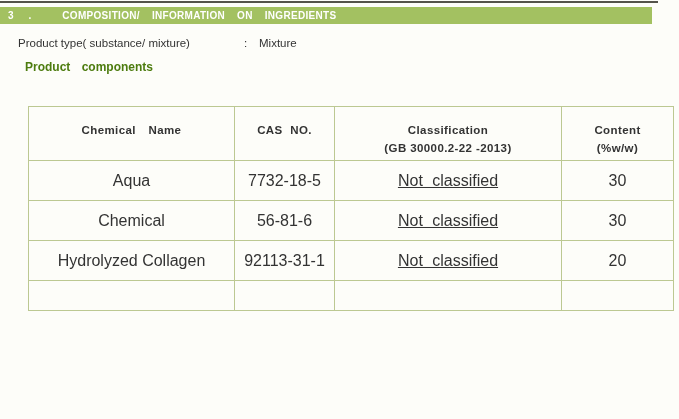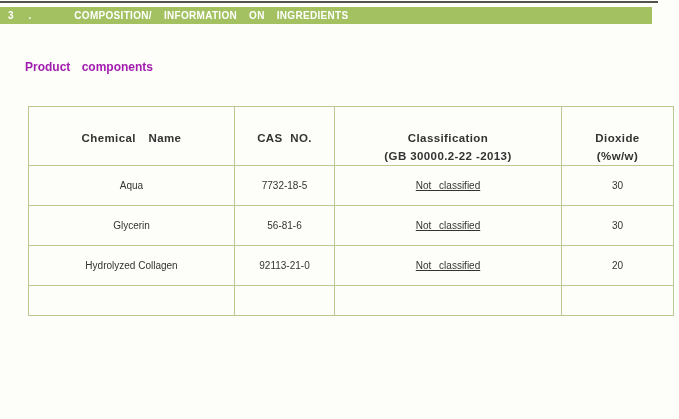--- a/index.html
+++ b/index.html
@@ -31,64 +31,64 @@
     width: 652px; height: 17px;
     background: var(--bar-bg);
     display: flex;
     align-items: center;
     color: #ffffff;
     font-weight: bold;
     font-size: 10px;
   }
   .section-number { margin-left: 8px; }
   .section-dot { margin-left: 15px; }
-  .section-title { margin-left: 43px; word-spacing: 9px; letter-spacing: 0.3px; }
+  .section-title { margin-left: 31px; word-spacing: 9px; letter-spacing: 0.3px; }
   .product-type {
     position: absolute;
     left: 0; top: 37px;
     width: 100%; height: 16px;
     font-size: 11.5px;
   }
   .product-type-label { position: absolute; left: 18px; }
   .product-type-colon { position: absolute; left: 244px; }
   .product-type-value { position: absolute; left: 259px; }
   .product-components {
     position: absolute;
     left: 25px; top: 60px;
     font-size: 12px;
     font-weight: bold;
     word-spacing: 8px;
-    color: #a21caf;
+    color: #4d7c0f;
   }
   table.ingredients {
     position: absolute;
     left: 28px; top: 106px;
     width: 645px;
     border-collapse: collapse;
     table-layout: fixed;
   }
   .ingredients th, .ingredients td {
     border: 1px solid var(--table-border);
     text-align: center;
     color: #333333;
     overflow: hidden;
   }
   .ingredients th {
     height: 54px;
     vertical-align: top;
-    padding-top: 22px;
+    padding-top: 14px;
     font-size: 11.5px;
     font-weight: bold;
     letter-spacing: 0.4px;
     line-height: 18px;
   }
   .ingredients td {
     height: 40px;
     vertical-align: middle;
-    font-size: 10px;
+    font-size: 16px;
     font-weight: normal;
   }
   .col-chemical { width: 206px; }
   .col-cas { width: 100px; }
   .col-class { width: 227px; }
   .col-content { width: 112px; }
   .th-chemical { word-spacing: 9px; }
   .th-cas { word-spacing: 4px; }
   .ingredients td:nth-child(3) { word-spacing: 5px; text-decoration: underline; }
   .ingredients tr.empty-row td { height: 30px; }
@@ -99,20 +99,25 @@
 <div class="page" style="--bar-bg: #a3c161; --table-border: #bcc892; --text-color: #333333;">
 
   <div class="top-line"></div>
 
   <div class="section-bar">
     <span class="section-number">3</span>
     <span class="section-dot">.</span>
     <span class="section-title">COMPOSITION/ INFORMATION ON INGREDIENTS</span>
   </div>
 
+  <div class="product-type">
+    <span class="product-type-label">Product type( substance/ mixture)</span>
+    <span class="product-type-colon">:</span>
+    <span class="product-type-value">Mixture</span>
+  </div>
 
   <div class="product-components">Product components</div>
 
   <table class="ingredients">
     <colgroup>
       <col class="col-chemical">
       <col class="col-cas">
       <col class="col-class">
       <col class="col-content">
     </colgroup>
@@ -122,41 +127,41 @@
           <div>Chemical Name</div>
         </th>
         <th class="th-cas">
           <div>CAS NO.</div>
         </th>
         <th>
           <div>Classification</div>
           <div>(GB 30000.2-22 -2013)</div>
         </th>
         <th>
-          <div>Dioxide</div>
+          <div>Content</div>
           <div>(%w/w)</div>
         </th>
       </tr>
     </thead>
     <tbody>
       <tr>
         <td>Aqua</td>
         <td>7732-18-5</td>
         <td>Not classified</td>
         <td>30</td>
       </tr>
       <tr>
-        <td>Glycerin</td>
+        <td>Chemical</td>
         <td>56-81-6</td>
         <td>Not classified</td>
         <td>30</td>
       </tr>
       <tr>
         <td>Hydrolyzed Collagen</td>
-        <td>92113-21-0</td>
+        <td>92113-31-1</td>
         <td>Not classified</td>
         <td>20</td>
       </tr>
       <tr class="empty-row">
         <td></td>
         <td></td>
         <td></td>
         <td></td>
       </tr>
     </tbody>

